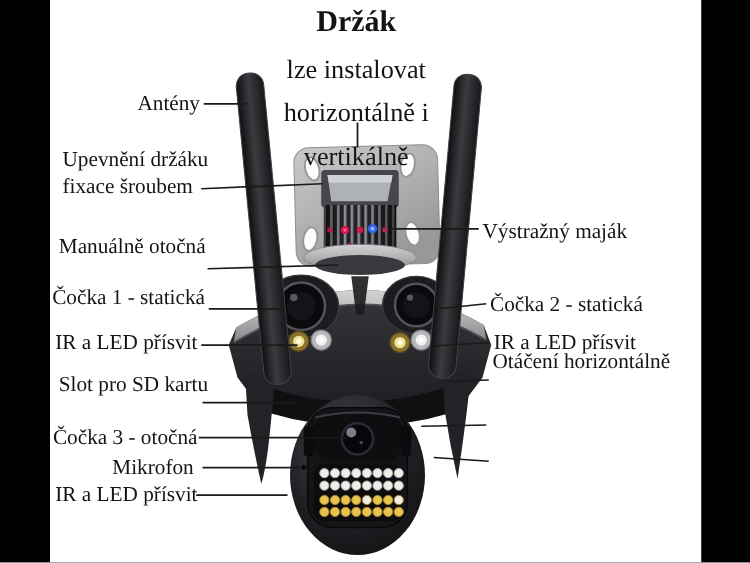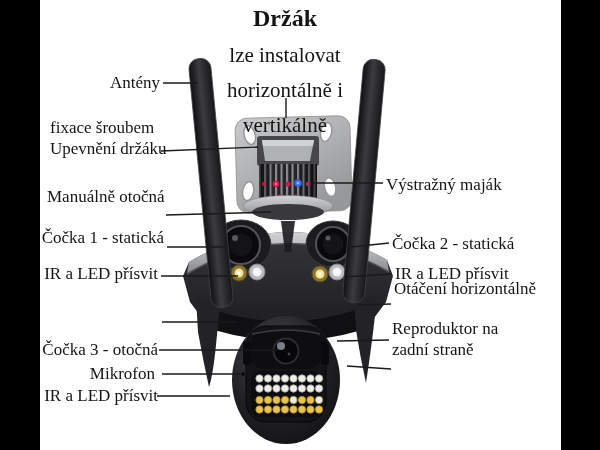--- a/index.html
+++ b/index.html
@@ -229,33 +229,34 @@
       <span class="ln">lze instalovat</span>
       <span class="ln">horizontálně i</span>
       <span class="ln">vertikálně</span>
     </div>
   </div>
 
   <div class="lbl ra" style="top:72px;right:440px">
       <span class="ln">Antény</span>
     </div>
   <div class="lbl" style="top:117px;left:50px">
+      <span class="ln">Upevnění držáku</span>
       <span class="ln">fixace šroubem</span>
-      <span class="ln">Upevnění držáku</span>
     </div>
   <div class="lbl" style="top:186px;left:47px">
       <span class="ln">Manuálně otočná</span>
     </div>
   <div class="lbl ra" style="top:227px;right:436px">
       <span class="ln">Čočka 1 - statická</span>
     </div>
   <div class="lbl ra" style="top:263px;right:442px">
       <span class="ln">IR a LED přísvit</span>
     </div>
   <div class="lbl" style="top:297px;left:47px">
+      <span class="ln">Slot pro SD kartu</span>
     </div>
   <div class="lbl ra" style="top:339px;right:442px">
       <span class="ln">Čočka 3 - otočná</span>
     </div>
   <div class="lbl ra" style="top:363px;right:445px">
       <span class="ln">Mikrofon</span>
     </div>
   <div class="lbl ra" style="top:385px;right:442px">
       <span class="ln">IR a LED přísvit</span>
     </div>
@@ -265,18 +266,14 @@
     </div>
   <div class="lbl" style="top:233px;left:392px">
       <span class="ln">Čočka 2 - statická</span>
     </div>
   <div class="lbl" style="top:263px;left:395px">
       <span class="ln">IR a LED přísvit</span>
     </div>
   <div class="lbl" style="top:278px;left:394px">
       <span class="ln">Otáčení horizontálně</span>
     </div>
-  <div class="lbl" style="top:318px;left:392px">
-      <span class="ln">Reproduktor na</span>
-      <span class="ln">zadní straně</span>
-    </div>
 
 </div>
 
 </body></html>

